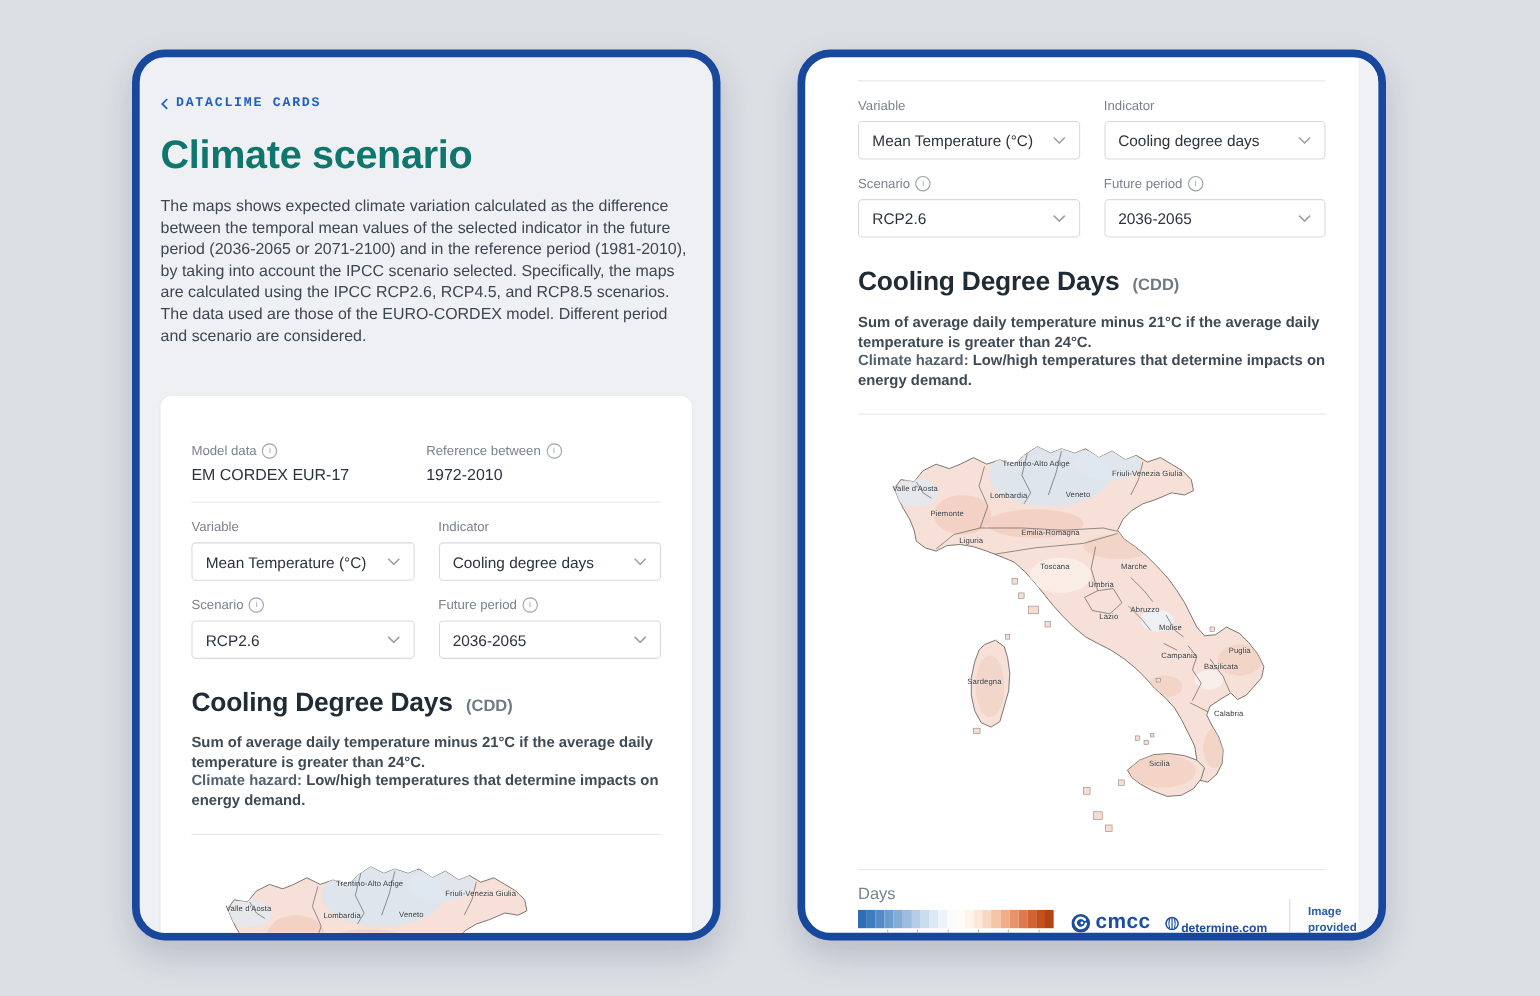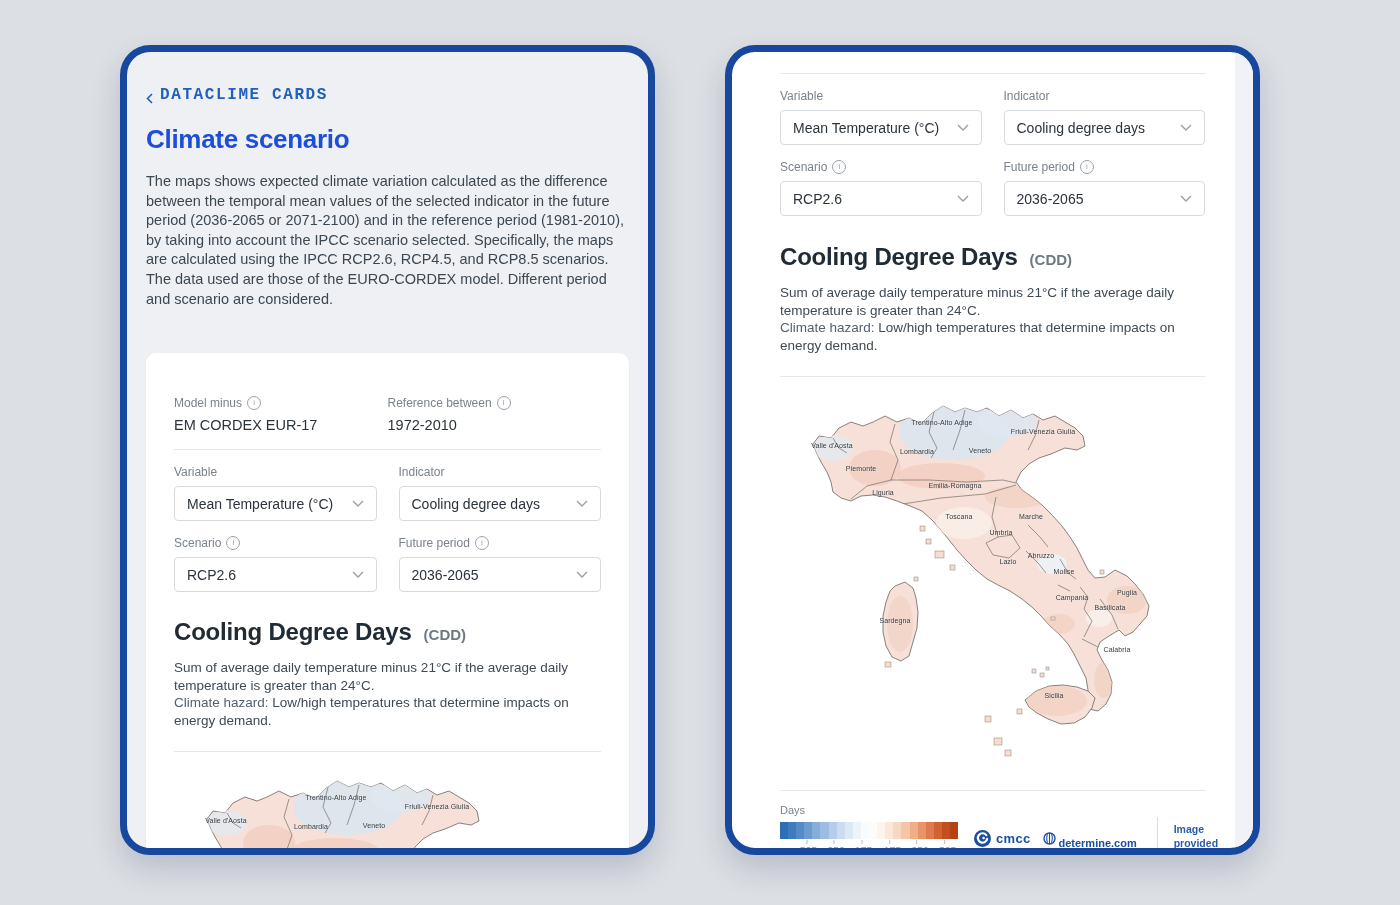--- a/index.html
+++ b/index.html
@@ -7,22 +7,22 @@
   .panel{position:absolute;top:45px;width:535px;height:810px;box-sizing:border-box;
     border:7px solid #17489d;border-radius:30px;overflow:hidden;
     box-shadow:0 14px 30px rgba(25,40,90,.18);}
   .panel-left{left:120px;background:#eef0f4;}
   .panel-right{left:725px;background:#ffffff;}
 
   
   .left-content{padding:34px 19px 0 19px;}
   .breadcrumb{display:flex;align-items:flex-end;gap:7px;color:#2060c0;
     font-family:"Liberation Mono","DejaVu Sans Mono",monospace;
-    font-size:16px;font-weight:bold;letter-spacing:1.6px;cursor:pointer;}
-  .page-title{margin-top:20px;font-size:26px;font-weight:bold;color:#1d4ed8;letter-spacing:-.3px;}
+    font-size:12px;font-weight:bold;letter-spacing:1.6px;cursor:pointer;}
+  .page-title{margin-top:20px;font-size:36px;font-weight:bold;color:#0f766e;letter-spacing:-.3px;}
   .intro-text{margin-top:17px;width:484px;font-size:14.5px;line-height:19.6px;color:#3d4751;}
   .card{margin-top:44px;background:#fff;border-radius:10px;padding:26px 28px 0 28px;
     box-shadow:0 1px 3px rgba(20,30,60,.05);height:560px;}
 
   .filters-title{font-family:"Liberation Mono","DejaVu Sans Mono",monospace;
     font-size:14px;font-weight:bold;color:#2060c0;letter-spacing:1px;}
   .static-row{display:flex;margin-top:17px;}
   .static-col{flex:1;}
   .f-label{display:flex;align-items:center;gap:5px;font-size:12px;color:#7a828c;}
   .info-icon{width:12px;height:12px;border:1px solid #9aa2ab;border-radius:50%;
@@ -33,21 +33,21 @@
 
   .select-grid{display:grid;grid-template-columns:1fr 1fr;column-gap:22px;}
   .field{margin-top:15px;}
   .selectbox{margin-top:7px;height:33px;border:1px solid #d7dade;border-radius:4px;
     background:#fff;display:flex;align-items:center;justify-content:space-between;
     padding:0 12px;font-size:14px;color:#2b333d;cursor:pointer;}
 
   .cdd-head{margin-top:26px;display:flex;align-items:baseline;gap:12px;}
   .cdd-title{font-size:24px;font-weight:bold;color:#212b35;letter-spacing:-.2px;}
   .cdd-code{font-size:15px;font-weight:bold;color:#6f7984;}
-  .cdd-desc{margin-top:13px;font-size:13.5px;line-height:17.5px;color:#3f4a54;}
+  .cdd-desc{margin-top:13px;font-size:13.5px;line-height:17.5px;color:#3f4a54;font-weight:bold;}
   .hazard-label{color:#53616f;}
   .map-divider{height:1px;background:#e5e7ea;margin-top:22px;}
 
   .map-wrap{position:relative;width:370px;height:375px;margin:21px 0 0 9px;}
   .map-wrap svg.italy{position:absolute;left:0;top:0;}
   .map-labels{position:absolute;inset:0;}
   .map-labels span{position:absolute;transform:translate(-50%,-50%);
     font-size:7px;color:#33383d;white-space:nowrap;letter-spacing:.1px;
     text-shadow:0 0 2px rgba(255,255,255,.75);}
 
@@ -55,30 +55,30 @@
   .right-content{padding:21px 48px 0 48px;}
   .top-hr{height:1px;background:#e5e7ea;}
   .right-content .field{margin-top:15px;}
   .rgrid{display:grid;grid-template-columns:1fr 1fr;column-gap:22px;}
   .right-head{margin-top:27px;}
   .scroll-track{position:absolute;top:0;right:0;width:18px;height:100%;background:#f0f2f5;}
 
   
   .footer{display:flex;align-items:flex-start;padding-top:13px;height:84px;}
   .legend{width:178px;flex:0 0 auto;}
-  .legend-label{font-size:11px;color:#7a828c;}
+  .legend-label{font-size:15px;color:#7a828c;}
   .legend-bar{margin-top:6px;height:17px;display:flex;overflow:hidden;}
   .legend-bar div{flex:1;}
   .legend-ticks{position:relative;height:18px;margin-top:1px;}
   .legend-ticks .tick{position:absolute;transform:translateX(-50%);text-align:center;
     font-size:10.5px;color:#8a929c;}
   .tick-mark{width:1px;height:4px;background:#b7bdc4;margin:0 auto 1px auto;}
   .logos{display:flex;align-items:center;gap:13px;margin-left:16px;margin-top:24px;}
   .logo-cmcc{display:flex;align-items:center;gap:5px;}
-  .logo-cmcc .word{font-size:13px;font-weight:bold;color:#1a4fa0;letter-spacing:.3px;}
+  .logo-cmcc .word{font-size:19px;font-weight:bold;color:#1a4fa0;letter-spacing:.3px;}
   .logo-dc{display:flex;align-items:flex-start;gap:2px;margin-top:4px;}
   .logo-dc .word{font-size:11px;font-weight:bold;color:#1a4fa0;margin-top:5px;}
   .footer-vr{width:1px;height:45px;background:#dadde1;margin:13px 0 0 20px;flex:0 0 auto;}
   .credit{margin-left:16px;margin-top:18px;font-size:10.5px;line-height:14px;
     font-weight:bold;color:#2b5cab;}
 </style>
 </head>
 <body>
 
 <svg width="0" height="0" style="position:absolute">
@@ -143,21 +143,21 @@
       <span>DATACLIME CARDS</span>
     </div>
     <div class="page-title">Climate scenario</div>
     <div class="intro-text">The maps shows expected climate variation calculated as the difference between the temporal mean values of the selected indicator in the future period (2036-2065 or 2071-2100) and in the reference period (1981-2010), by taking into account the IPCC scenario selected. Specifically, the maps are calculated using the IPCC RCP2.6, RCP4.5, and RCP8.5 scenarios. The data used are those of the EURO-CORDEX model. Different period and scenario are considered.</div>
 
     <div class="card">
 
       <div class="static-row">
         <div class="static-col">
           <div class="f-label">
-            <span>Model minus</span>
+            <span>Model data</span>
             <span class="info-icon">i</span>
           </div>
           <div class="f-value">EM CORDEX EUR-17</div>
         </div>
         <div class="static-col">
           <div class="f-label">
             <span>Reference between</span>
             <span class="info-icon">i</span>
           </div>
           <div class="f-value">1972-2010</div>

